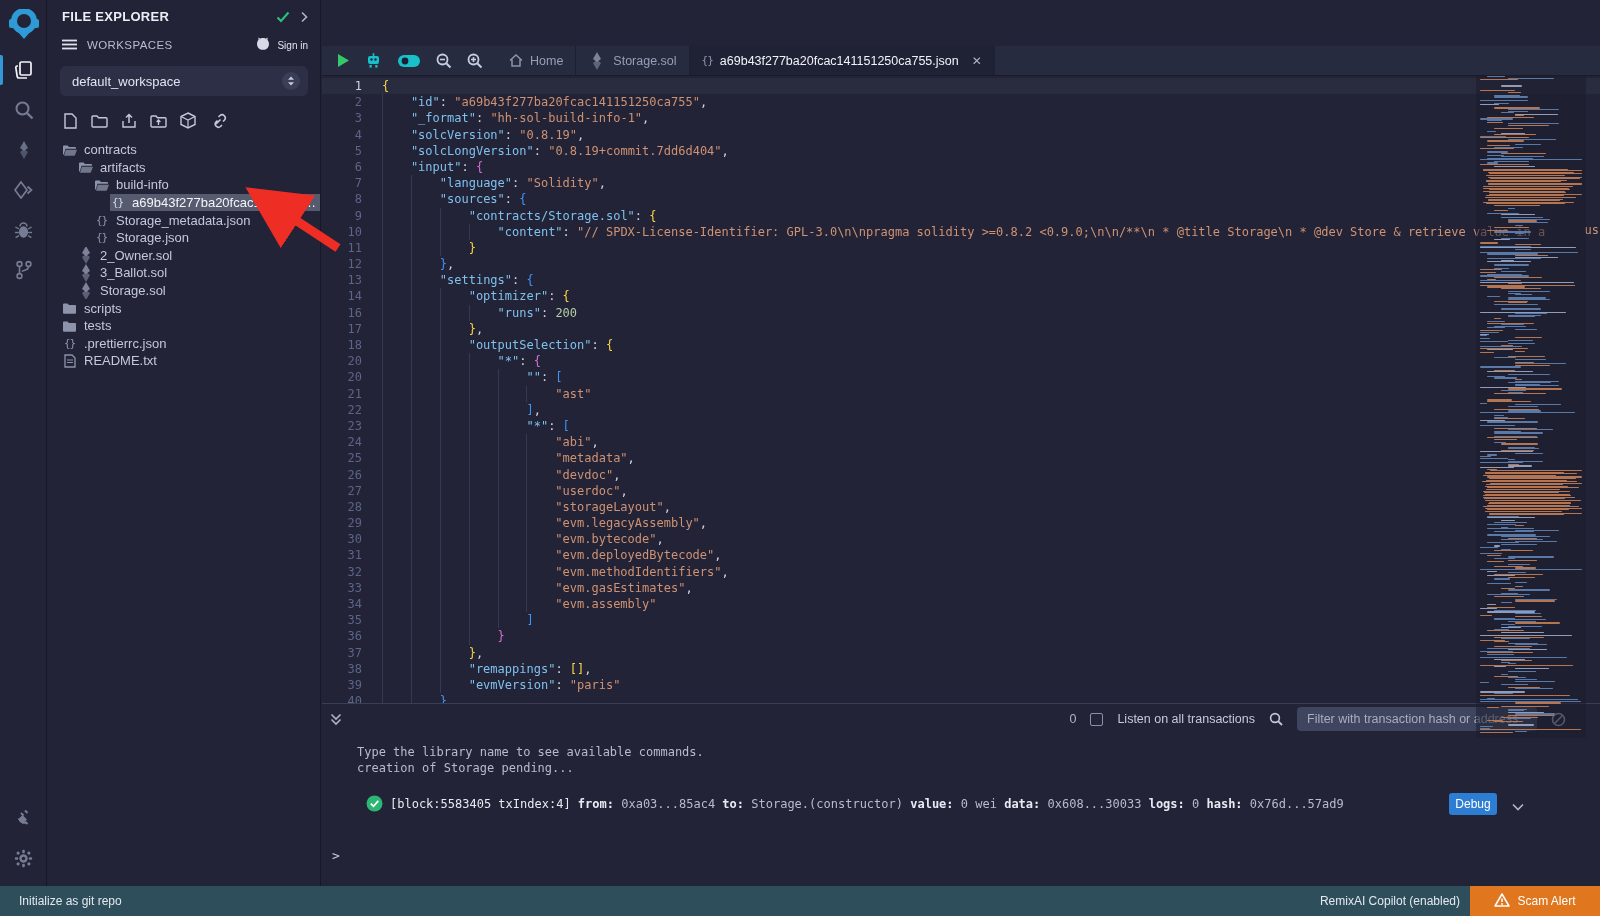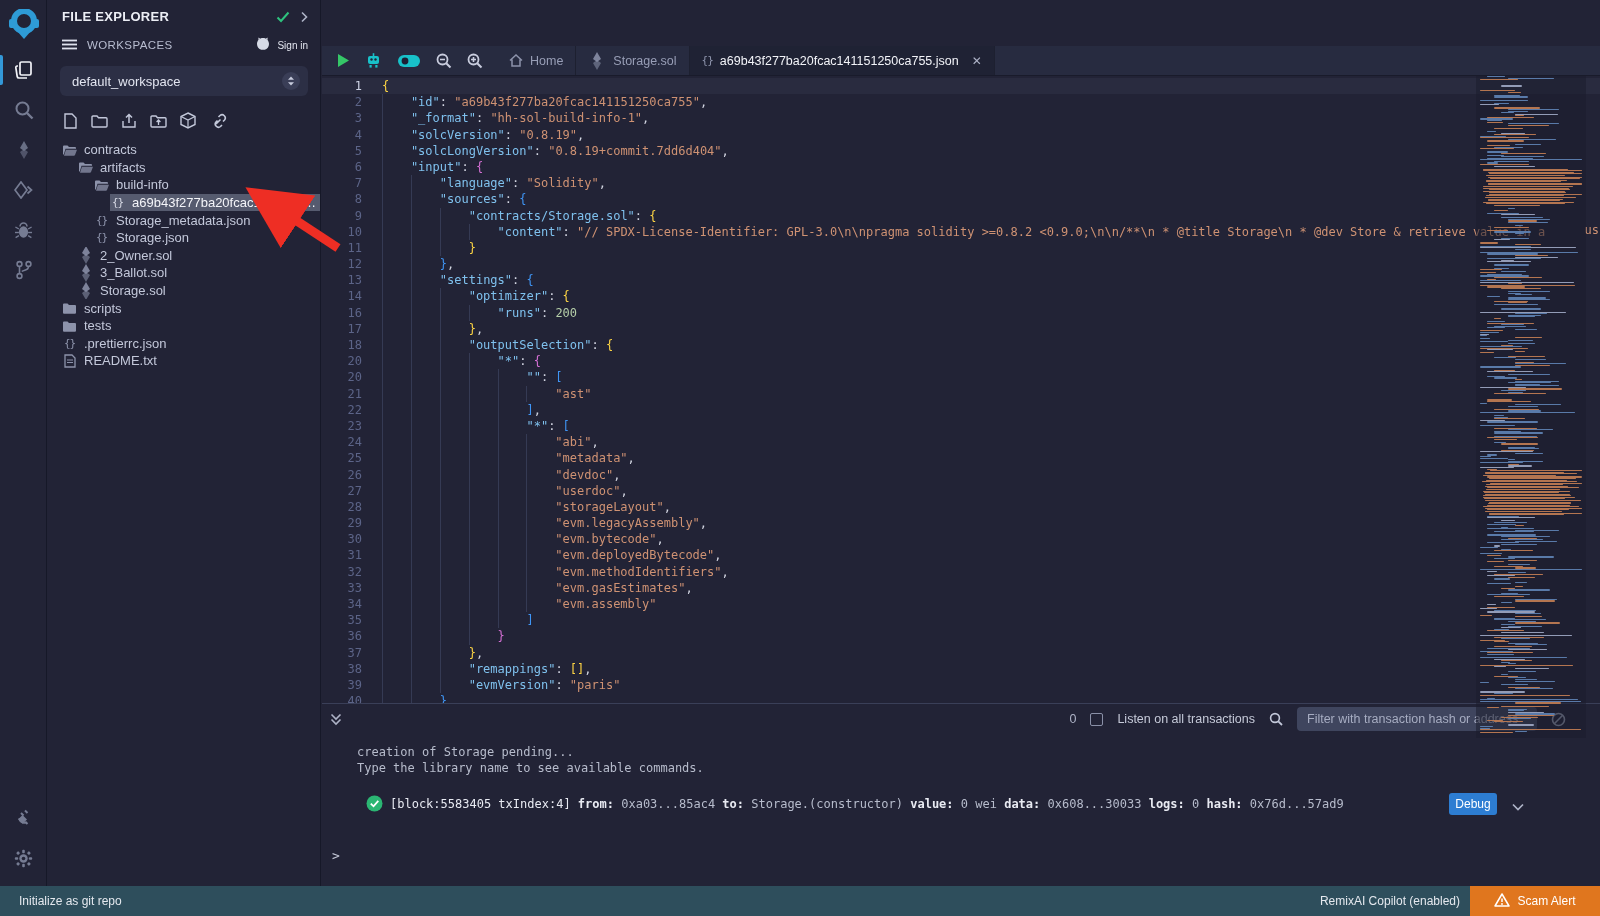--- a/index.html
+++ b/index.html
@@ -907,22 +907,22 @@
       </span>
       <input class="t-filter" placeholder="Filter with transaction hash or address" style="">
       <span style="display:flex;cursor:pointer;">
         <svg width="15" height="15" viewBox="0 0 15 15">
             <circle cx="7.5" cy="7.5" r="6" fill="none" stroke="#9aa0b4" stroke-width="1.6"></circle>
             <line x1="3.3" y1="11.7" x2="11.7" y2="3.3" stroke="#9aa0b4" stroke-width="1.6"></line>
           </svg>
       </span>
     </div>
     <div class="term-msgs" id="term-msgs">
+        <div>Type the library name to see available commands.</div>
         <div>creation of Storage pending...</div>
-        <div>Type the library name to see available commands.</div>
       </div>
     <div class="tx-row">
       <span class="tx-ok">
         <svg width="17" height="17" viewBox="0 0 17 17">
             <circle cx="8.5" cy="8.5" r="8" fill="#2bb673"></circle>
             <path d="M4.8 8.7 L7.5 11.3 L12.3 5.8" fill="none" stroke="#fff" stroke-width="1.8"></path>
           </svg>
       </span>
       <span class="tx-text" id="tx-text"><b>[block:5583405 txIndex:4]</b>  <span class="lbl">from:</span> 0xa03...85ac4 <span class="lbl">to:</span> Storage.(constructor) <span class="lbl">value:</span> 0 wei <span class="lbl">data:</span> 0x608...30033 <span class="lbl">logs:</span> 0 <span class="lbl">hash:</span> 0x76d...57ad9 </span>
       <button class="debug-btn">Debug</button>

